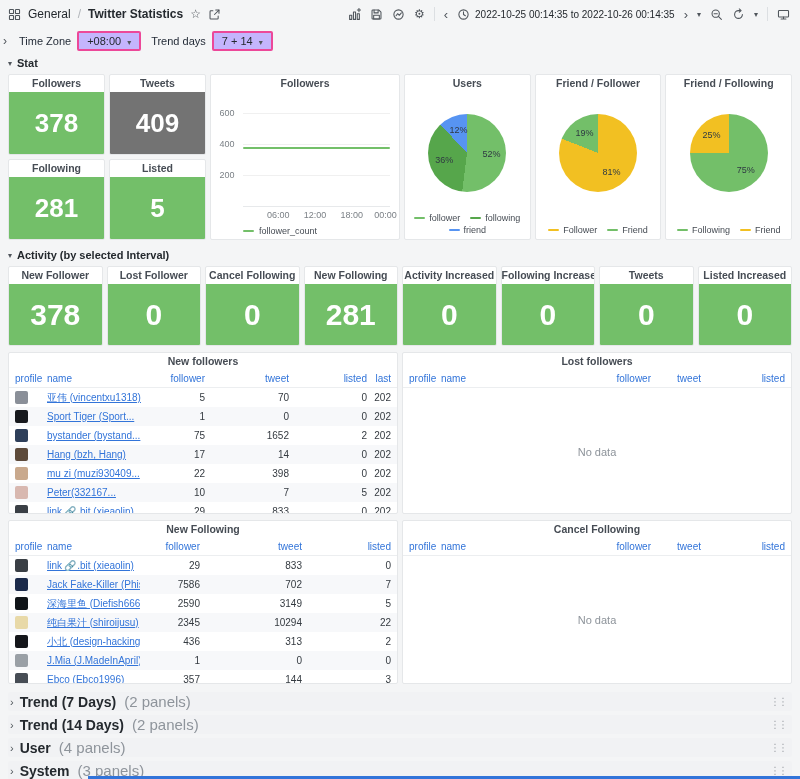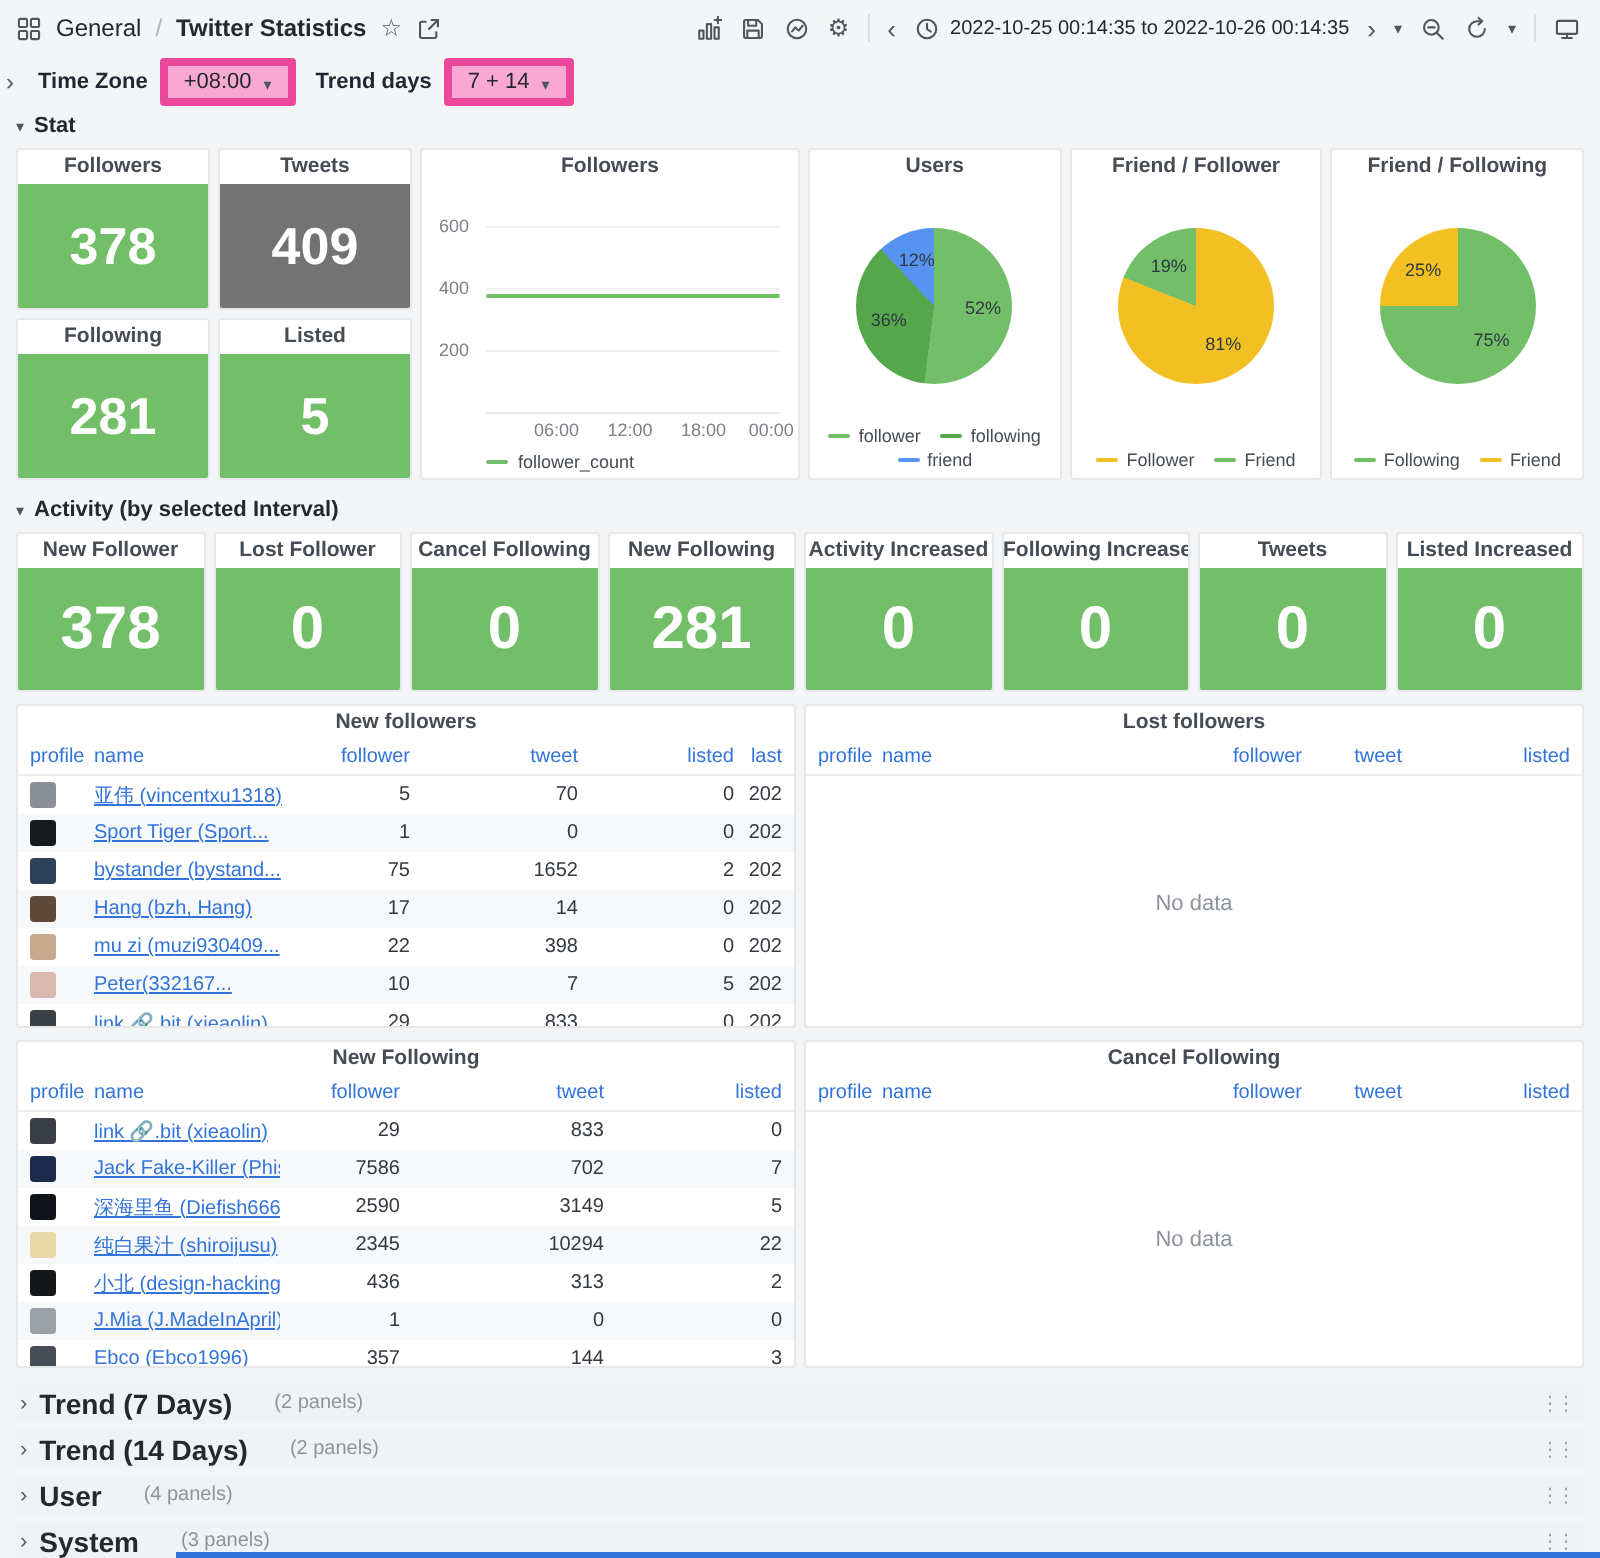--- a/index.html
+++ b/index.html
@@ -23,22 +23,22 @@
   .uni { font-size:12px; color:#50565c; line-height:1; }
   .nav-right { display:flex; align-items:center; gap:9px; }
   .divider { width:1px; height:14px; background:#dcdfe2; }
   .time-picker { display:flex; align-items:center; gap:5px; background:none; border:none; font-family:inherit; font-size:10px; color:#24292e; cursor:pointer; }
   .caret { font-size:8px; color:#50565c; }
   .chev { font-size:13px; color:#50565c; line-height:1; }
   
   .subbar { display:flex; align-items:center; gap:10px; padding:4px 8px 4px 3px; height:26px; }
   .expand-toggle { font-size:12px; color:#50565c; background:none; border:none; cursor:pointer; margin-right:2px; }
   .var-group { display:flex; align-items:center; gap:6px; }
-  .var-label { font-size:11px; font-weight:700; color:#1f2733; }
-  .var-select { display:flex; align-items:flex-end; gap:6px; background:#f9a8d4; border:4px solid #ec4899; border-radius:2px; padding:2px 8px; font-size:11px; color:#24292e; cursor:pointer; }
+  .var-label { font-size:11px; font-weight:400; color:#1f2733; }
+  .var-select { display:flex; align-items:flex-end; gap:6px; background:#c4b5fd; border:2px solid #ec4899; border-radius:2px; padding:2px 8px; font-size:11px; color:#24292e; cursor:pointer; }
   
   .dash { padding:0 8px; }
   .row-header { display:flex; align-items:center; gap:5px; margin:2px 0 4px; height:14px; cursor:pointer; }
   .rh-caret { font-size:8px; color:#50565c; }
   .rh-title { font-size:11px; font-weight:700; color:#24292e; }
   .panel { background:#fff; border:1px solid #e5e7e9; border-radius:2px; position:relative; overflow:hidden; }
   .panel-title { height:17px; line-height:17px; text-align:center; font-size:10.5px; font-weight:600; color:#464c54; white-space:nowrap; overflow:hidden; }
   
   .stat-section { display:flex; gap:4px; height:166px; }
   .stat-left { display:grid; grid-template-columns:1fr 1fr; grid-template-rows:1fr 1fr; gap:4px; width:198px; flex:none; }
@@ -77,21 +77,21 @@
   .cols5b { grid-template-columns:32px minmax(0,1fr) 100px 50px 84px; }
   .avatar { display:inline-block; width:13px; height:13px; border-radius:2px; background:#999; vertical-align:middle; }
   .ulink { color:#3274d9; text-decoration:underline; cursor:pointer; }
   .t-body.empty { display:flex; align-items:center; justify-content:center; height:127px; }
   .no-data { font-size:11px; color:#8d939a; }
   
   .collapsed-rows { margin-top:8px; }
   .collapsed-row { display:flex; align-items:center; gap:6px; height:19px; margin-bottom:4px; padding:0 6px 0 2px; background:#f1f2f4; border-radius:2px; cursor:pointer; }
   .collapsed-row .chevr { font-size:11px; color:#50565c; }
   .collapsed-row .row-title { font-size:14px; font-weight:700; color:#24292e; }
-  .collapsed-row .row-count { font-size:10px; color:#8e949b; margin-left:15px; }
+  .collapsed-row .row-count { font-size:15px; color:#8e949b; margin-left:2px; }
   .collapsed-row .drag { margin-left:auto; color:#9fa4a9; font-size:10px; letter-spacing:-2px; cursor:grab; }
   .bottom-accent { position:absolute; bottom:0; left:88px; right:0; height:3px; }
 </style>
 </head>
 <body>
 
 <header class="navbar">
   <div class="nav-left">
     <span class="icon-btn">
       <svg class="nicon" viewBox="0 0 16 16">

